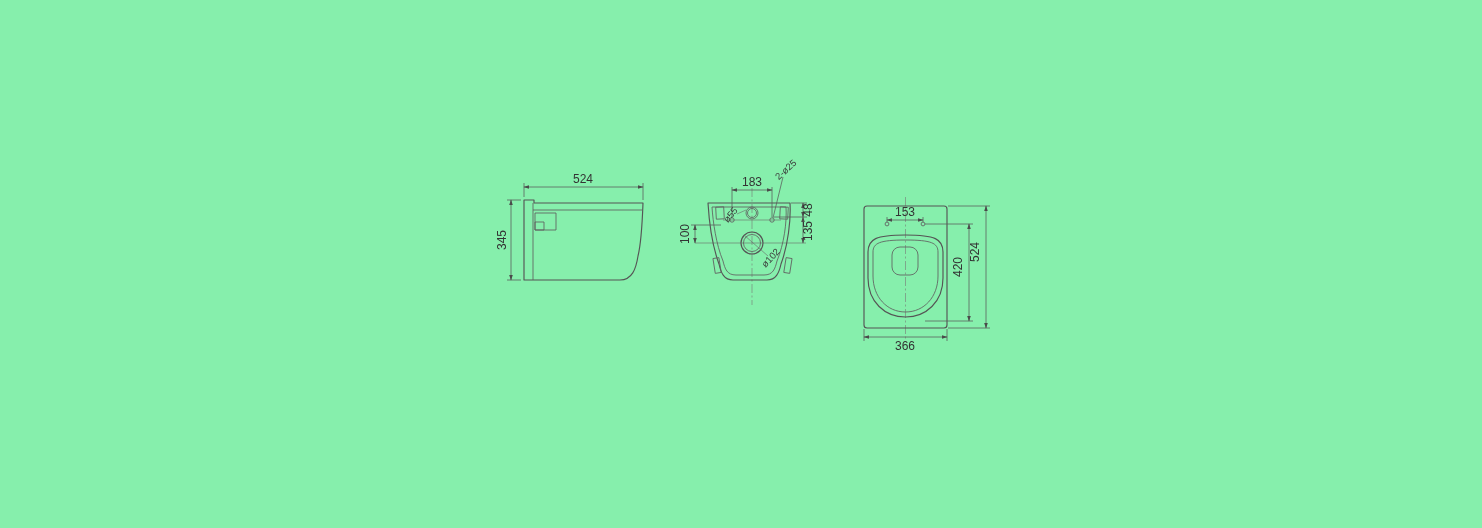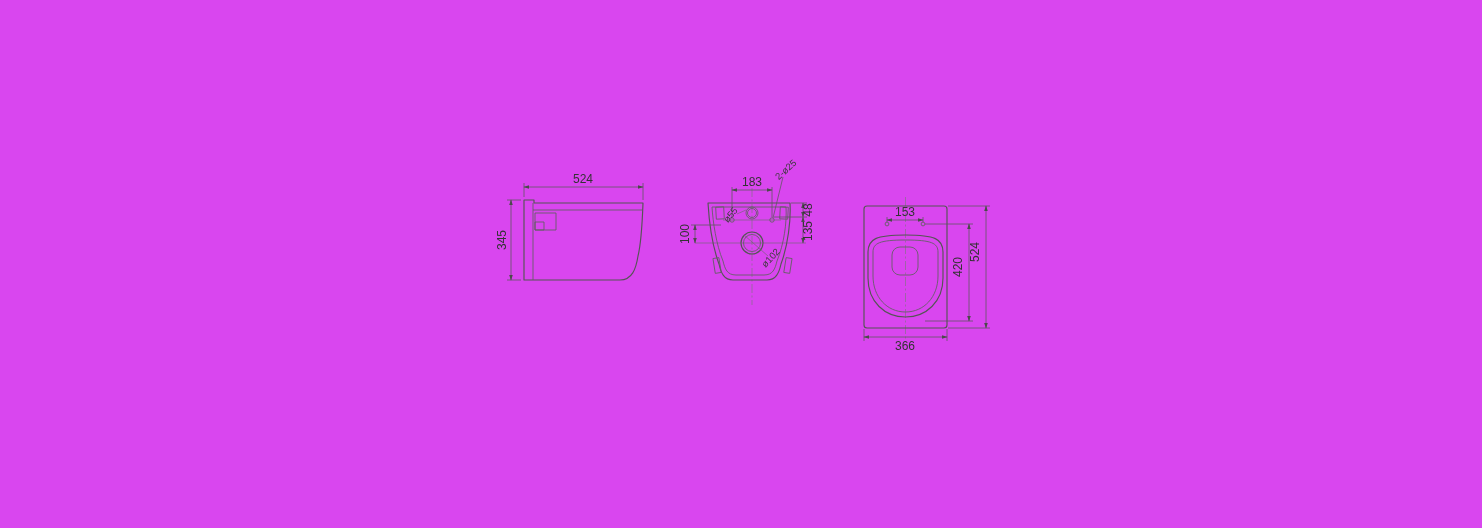--- a/index.html
+++ b/index.html
@@ -1,19 +1,19 @@
 <!DOCTYPE html>
 <html><head>
 <meta charset="utf-8">
 <style>
   html,body{margin:0;padding:0;background:#ffffff;}
   #canvas{
     position:relative;
     width:1482px;height:528px;
-    background:#d946ef;
+    background:#86efac;
     overflow:hidden;
     font-family:"Liberation Sans", sans-serif;
   }
   svg{position:absolute;overflow:visible;}
   .dim-text{
     font-family:"Liberation Sans", sans-serif;
     font-size:12px;
     fill:#333333;
   }
   .dim-text-small{

